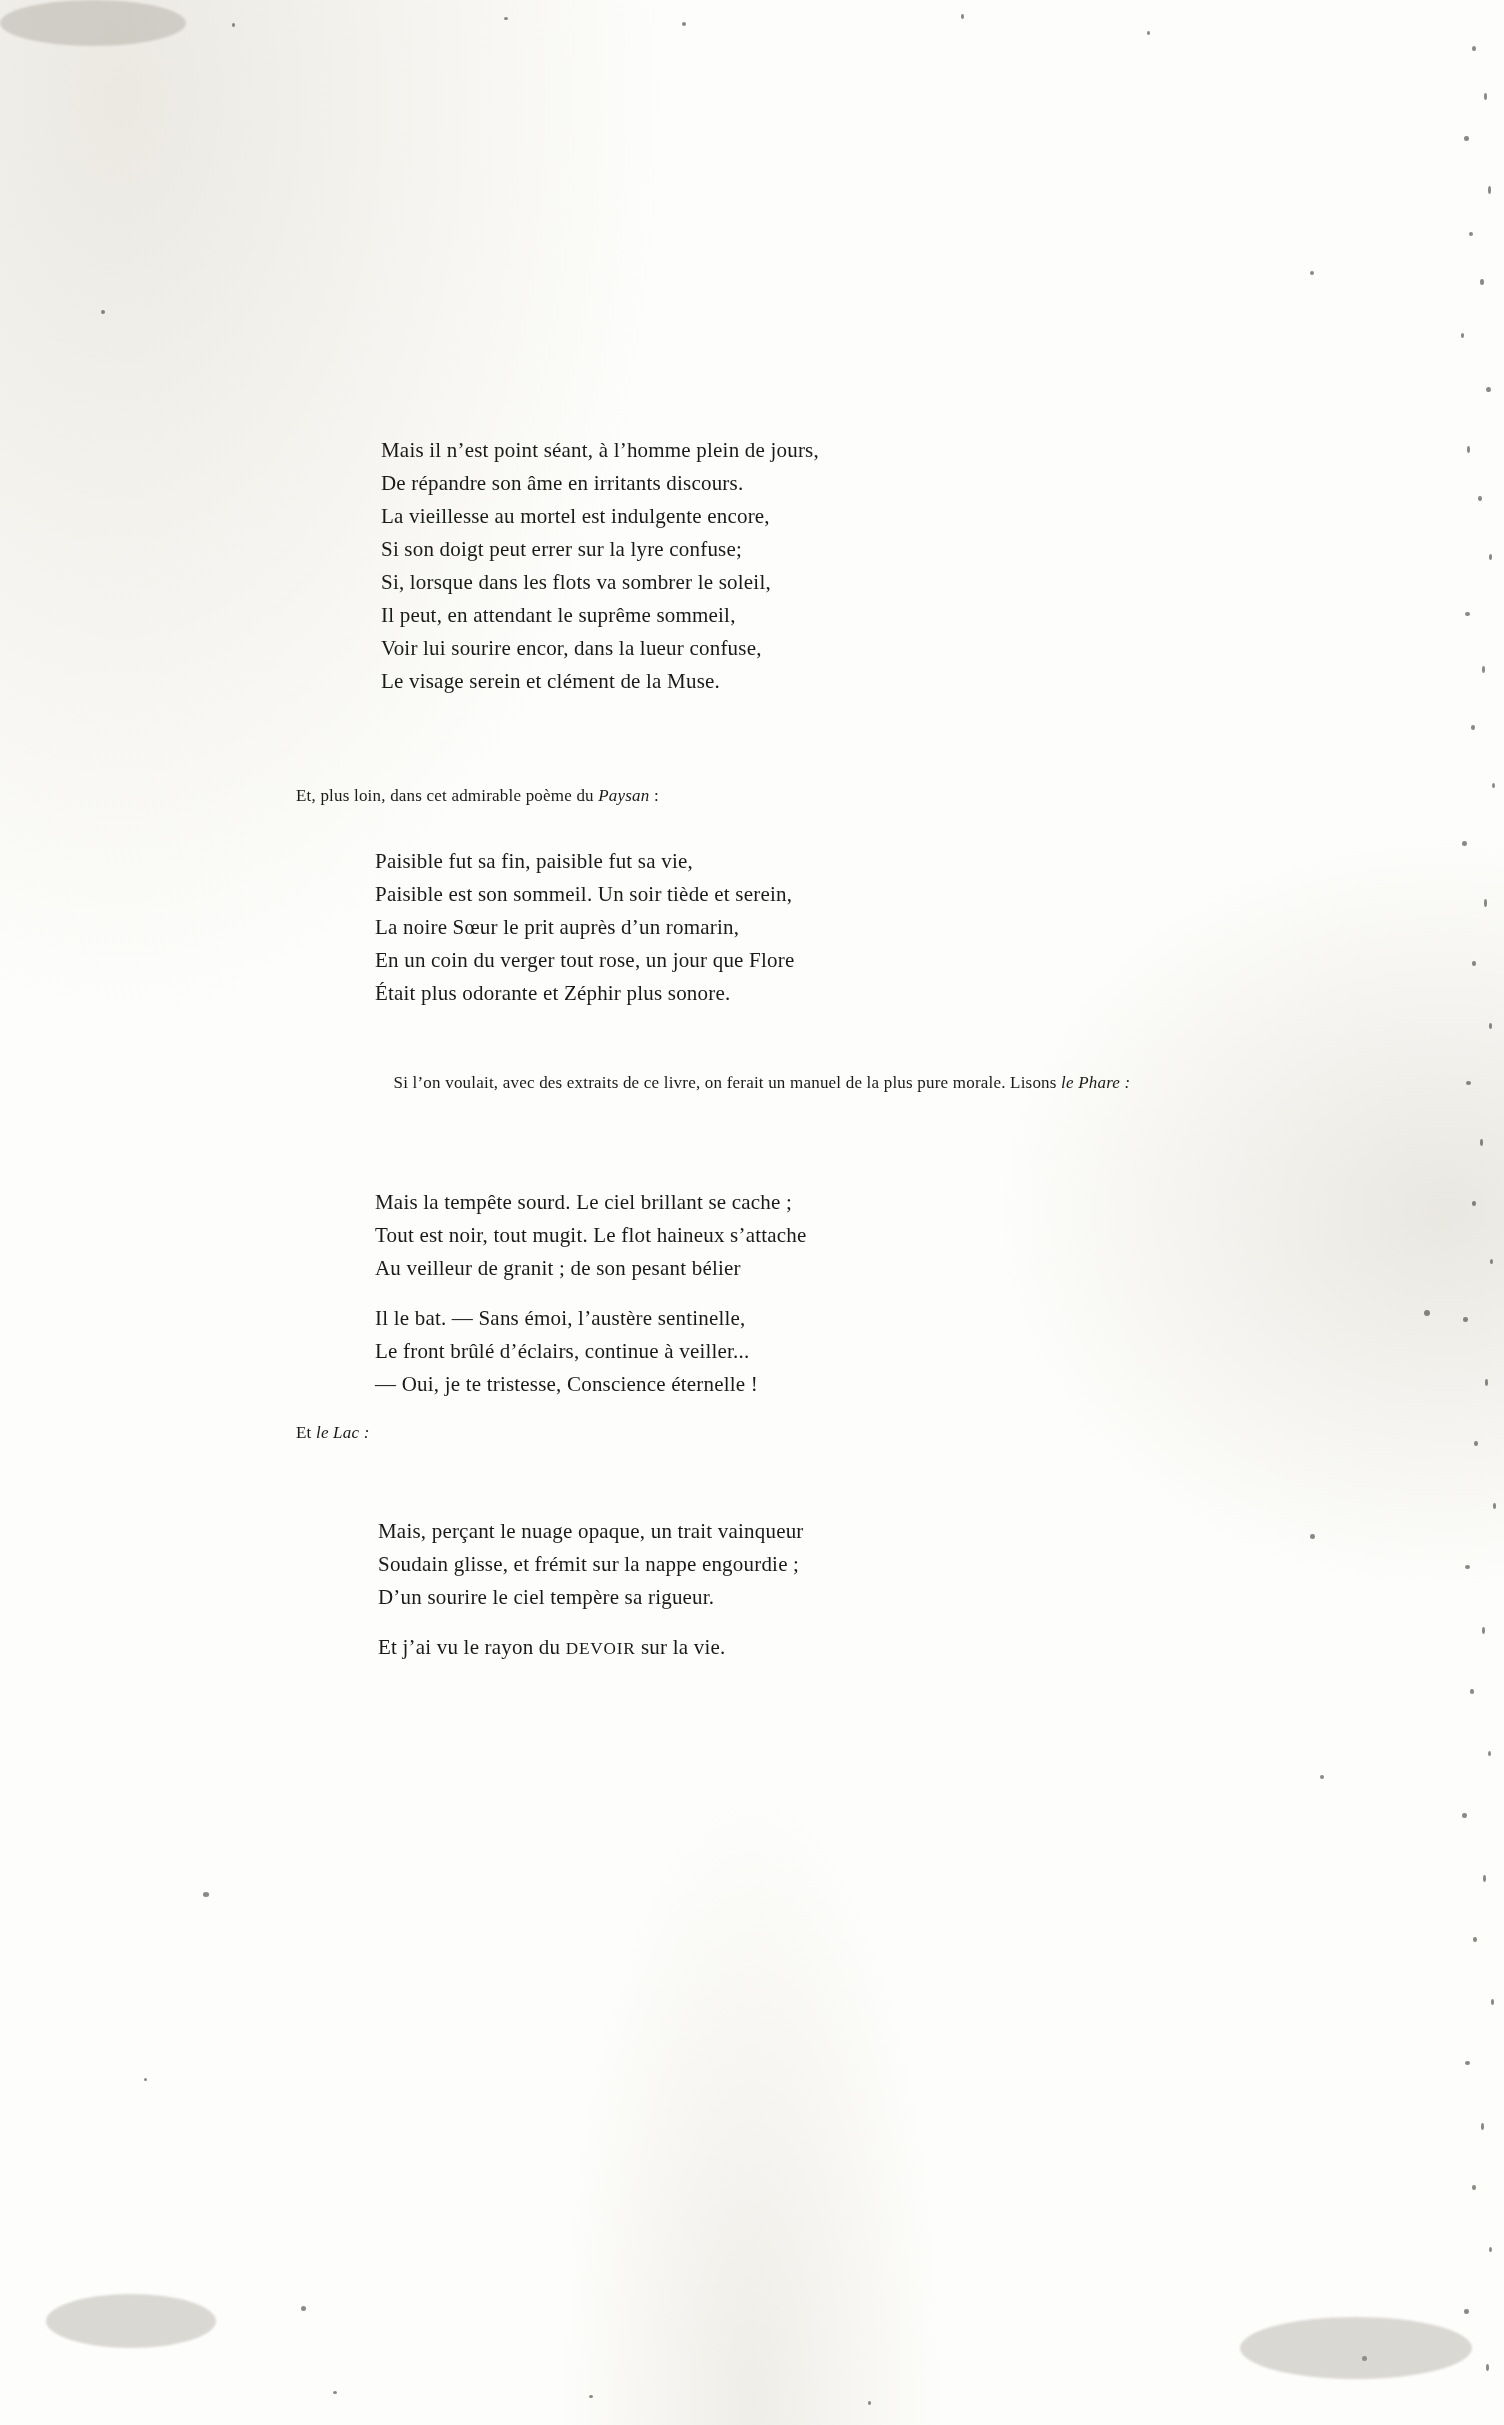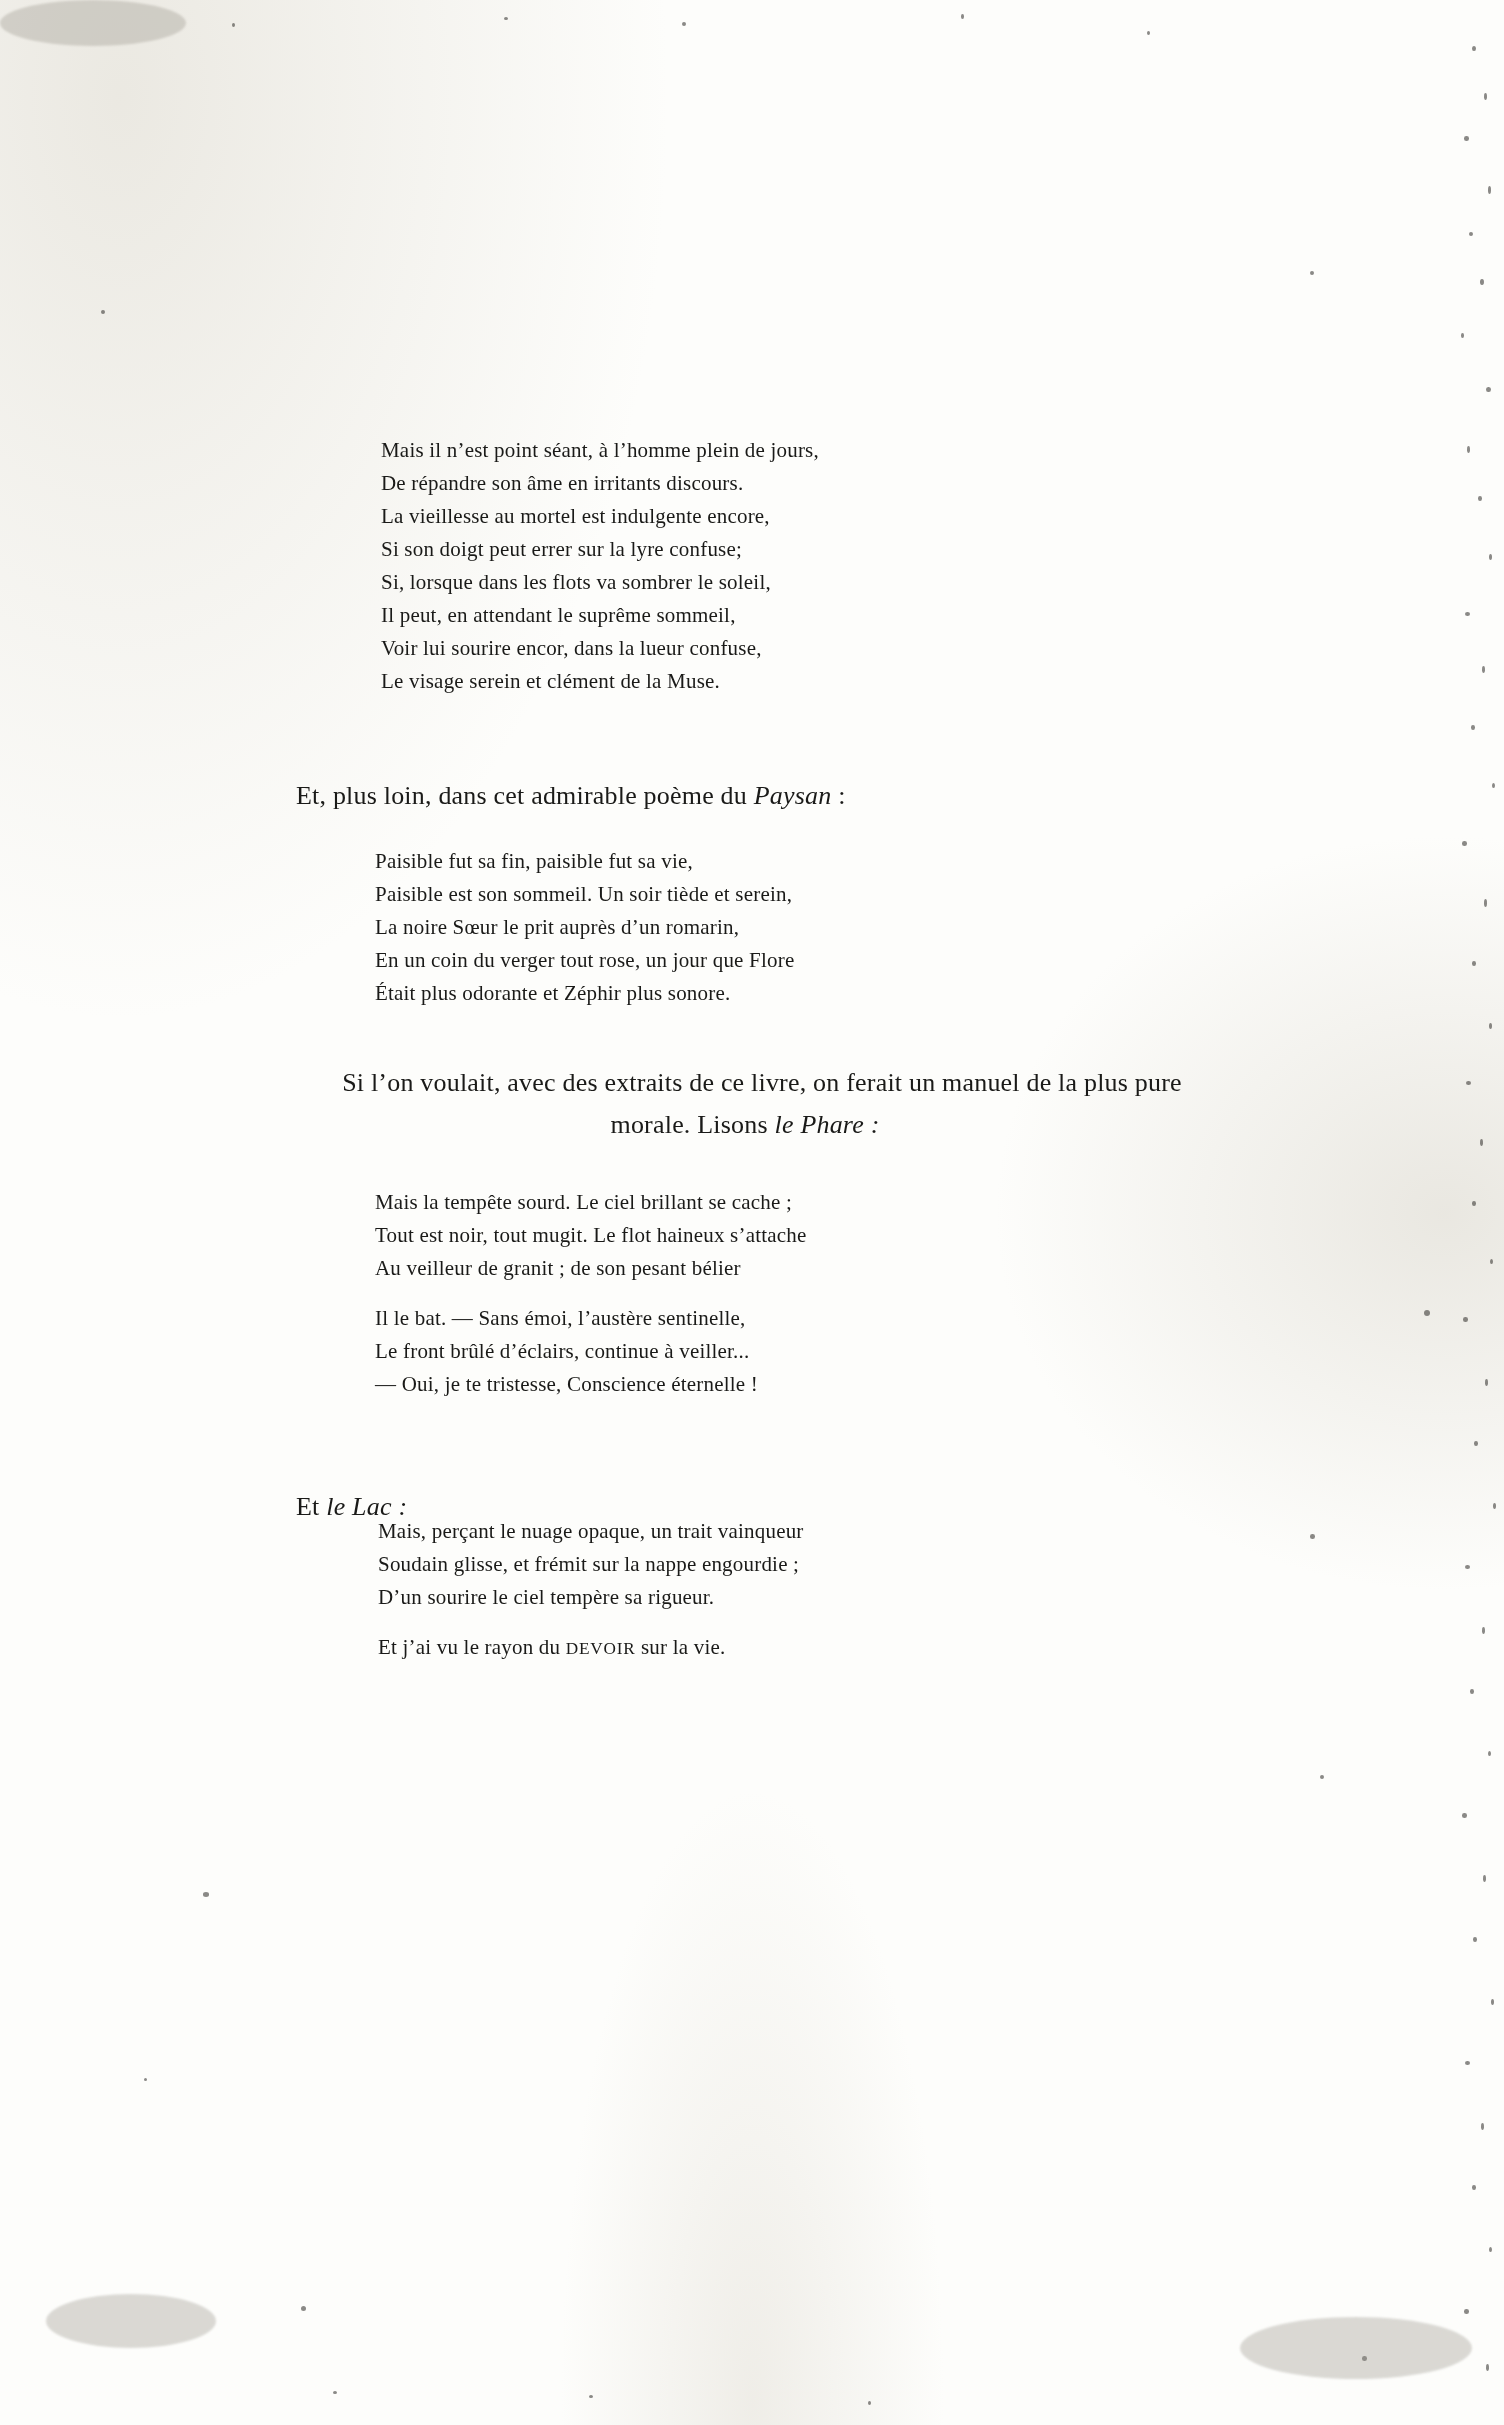--- a/index.html
+++ b/index.html
@@ -82,38 +82,38 @@
   .verse-line {
     font-size: 21px;
     line-height: 33px;
     white-space: nowrap;
     letter-spacing: 0.2px;
   }
   .stanza-gap { height: 17px; }
 
   .para {
     position: absolute;
-    font-size: 26px;
+    font-size: 17px;
     line-height: 42px;
     font-family: "Liberation Serif", serif;
     letter-spacing: 0.2px;
   }
   .para i { font-style: italic; }
   .smallcaps {
     font-size: 0.82em;
     letter-spacing: 0.8px;
   }
 
   
   #verse1   { left: 381px; top: 434px; }
   #intro1   { left: 296px; top: 775px; width: 891px; }
   #verse2   { left: 375px; top: 845px; }
   #intro2   { left: 288px; top: 1062px; width: 914px; text-indent: 34px; text-align: center; }
   #verse3   { left: 375px; top: 1186px; }
-  #intro3   { left: 296px; top: 1486px; }
+  #intro3   { left: 296px; top: 1412px; }
   #verse4   { left: 378px; top: 1515px; }
   #outro    { left: 263px; top: 1728px; width: 930px; text-indent: 34px; }
 </style>
 </head>
 <body>
 
 <div class="page-scan"></div>
 
 <div class="edge-noise">
   <div class="speck" style="left:1472px; top:46px; width:3.9px; height:5.4px;"></div>

